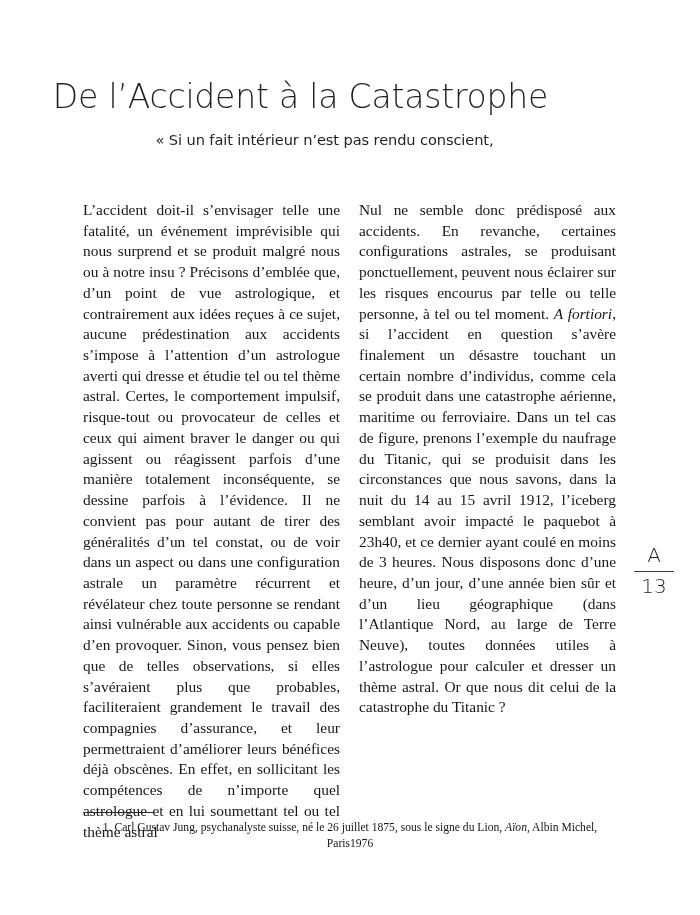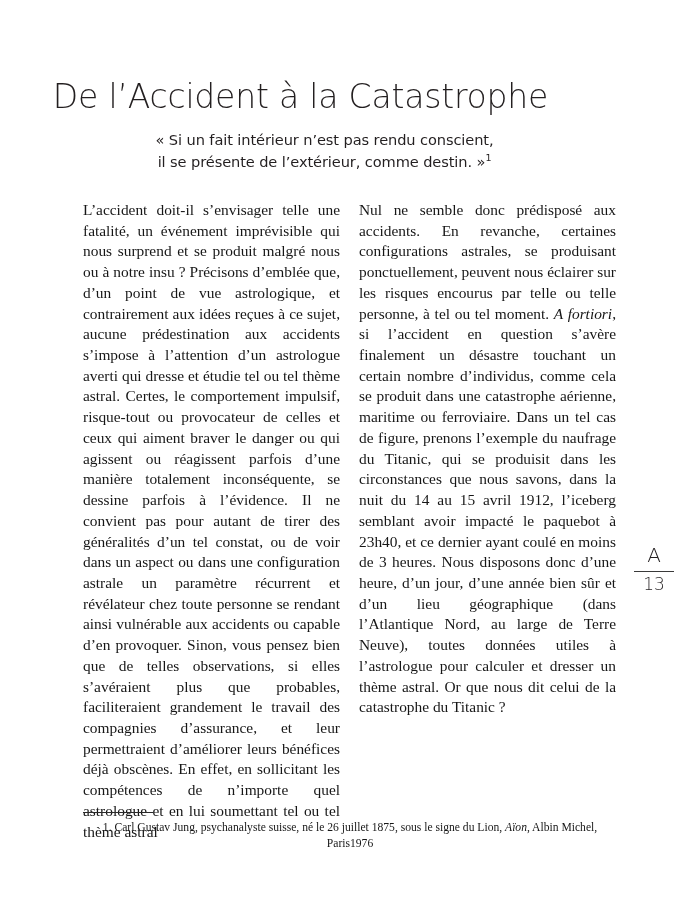--- a/index.html
+++ b/index.html
@@ -101,21 +101,21 @@
     display: block;
   }
   .margin-marker .mm-rule {
     display: block;
     height: 1px;
     background: #3a3a3a;
     margin: 5px auto 4px auto;
     width: 40px;
   }
   .margin-marker .mm-number {
-    font-size: 17px;
+    font-size: 20px;
     line-height: 1.05;
     display: block;
   }
 
   
   .footnote {
     position: absolute;
     top: 812px;
     left: 83px;
     width: 534px;
@@ -139,21 +139,20 @@
 </style>
 </head>
 <body>
 
 <div class="page">
 
   <div class="title-block">
     <h1 class="doc-title">De l’Accident à la Catastrophe</h1>
     <div class="epigraph">
       <div>« Si un fait intérieur n’est pas rendu conscient,</div>
-      <div><span>il se présente de l’extérieur, comme destin. »</span><span class="fn-ref">1</span></div>
     </div>
   </div>
 
   <div class="columns">
 
     <div class="col">
       <p>L’accident doit-il s’envisager telle une fatalité, un événement imprévisible qui nous surprend et se produit malgré nous ou à notre insu ? Précisons d’emblée que, d’un point de vue astrologique, et contrairement aux idées reçues à ce sujet, aucune prédestination aux accidents s’impose à l’attention d’un astrologue averti qui dresse et étudie tel ou tel thème astral. Certes, le comportement impulsif, risque-tout ou provocateur de celles et ceux qui aiment braver le danger ou qui agissent ou réagissent parfois d’une manière totalement inconséquente, se dessine parfois à l’évidence. Il ne convient pas pour autant de tirer des généralités d’un tel constat, ou de voir dans un aspect ou dans une configuration astrale un paramètre récurrent et révélateur chez toute personne se rendant ainsi vulnérable aux accidents ou capable d’en provoquer. Sinon, vous pensez bien que de telles observations, si elles s’avéraient plus que probables, faciliteraient grandement le travail des compagnies d’assurance, et leur permettraient d’améliorer leurs bénéfices déjà obscènes. En effet, en sollicitant les compétences de n’importe quel astrologue et en lui soumettant tel ou tel thème astral</p>
     </div>
 
     <div class="col">

